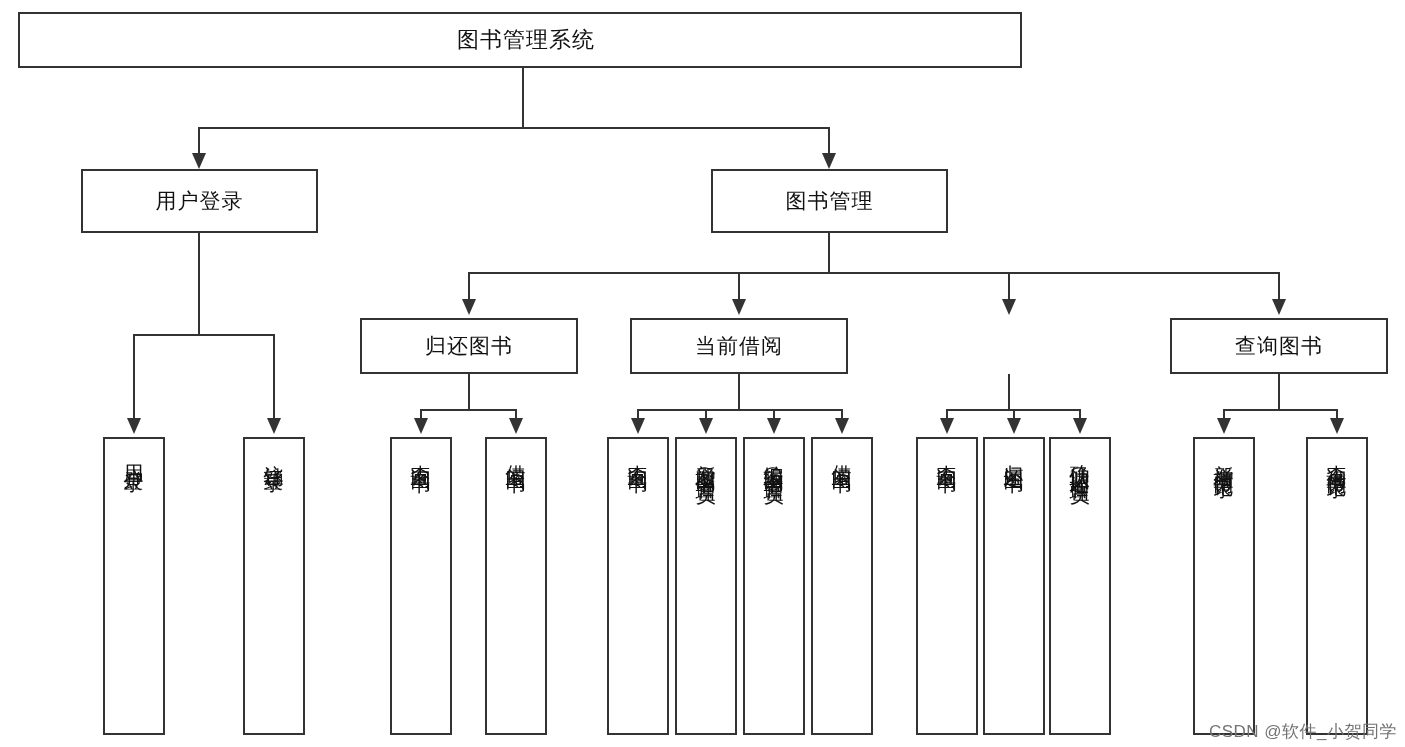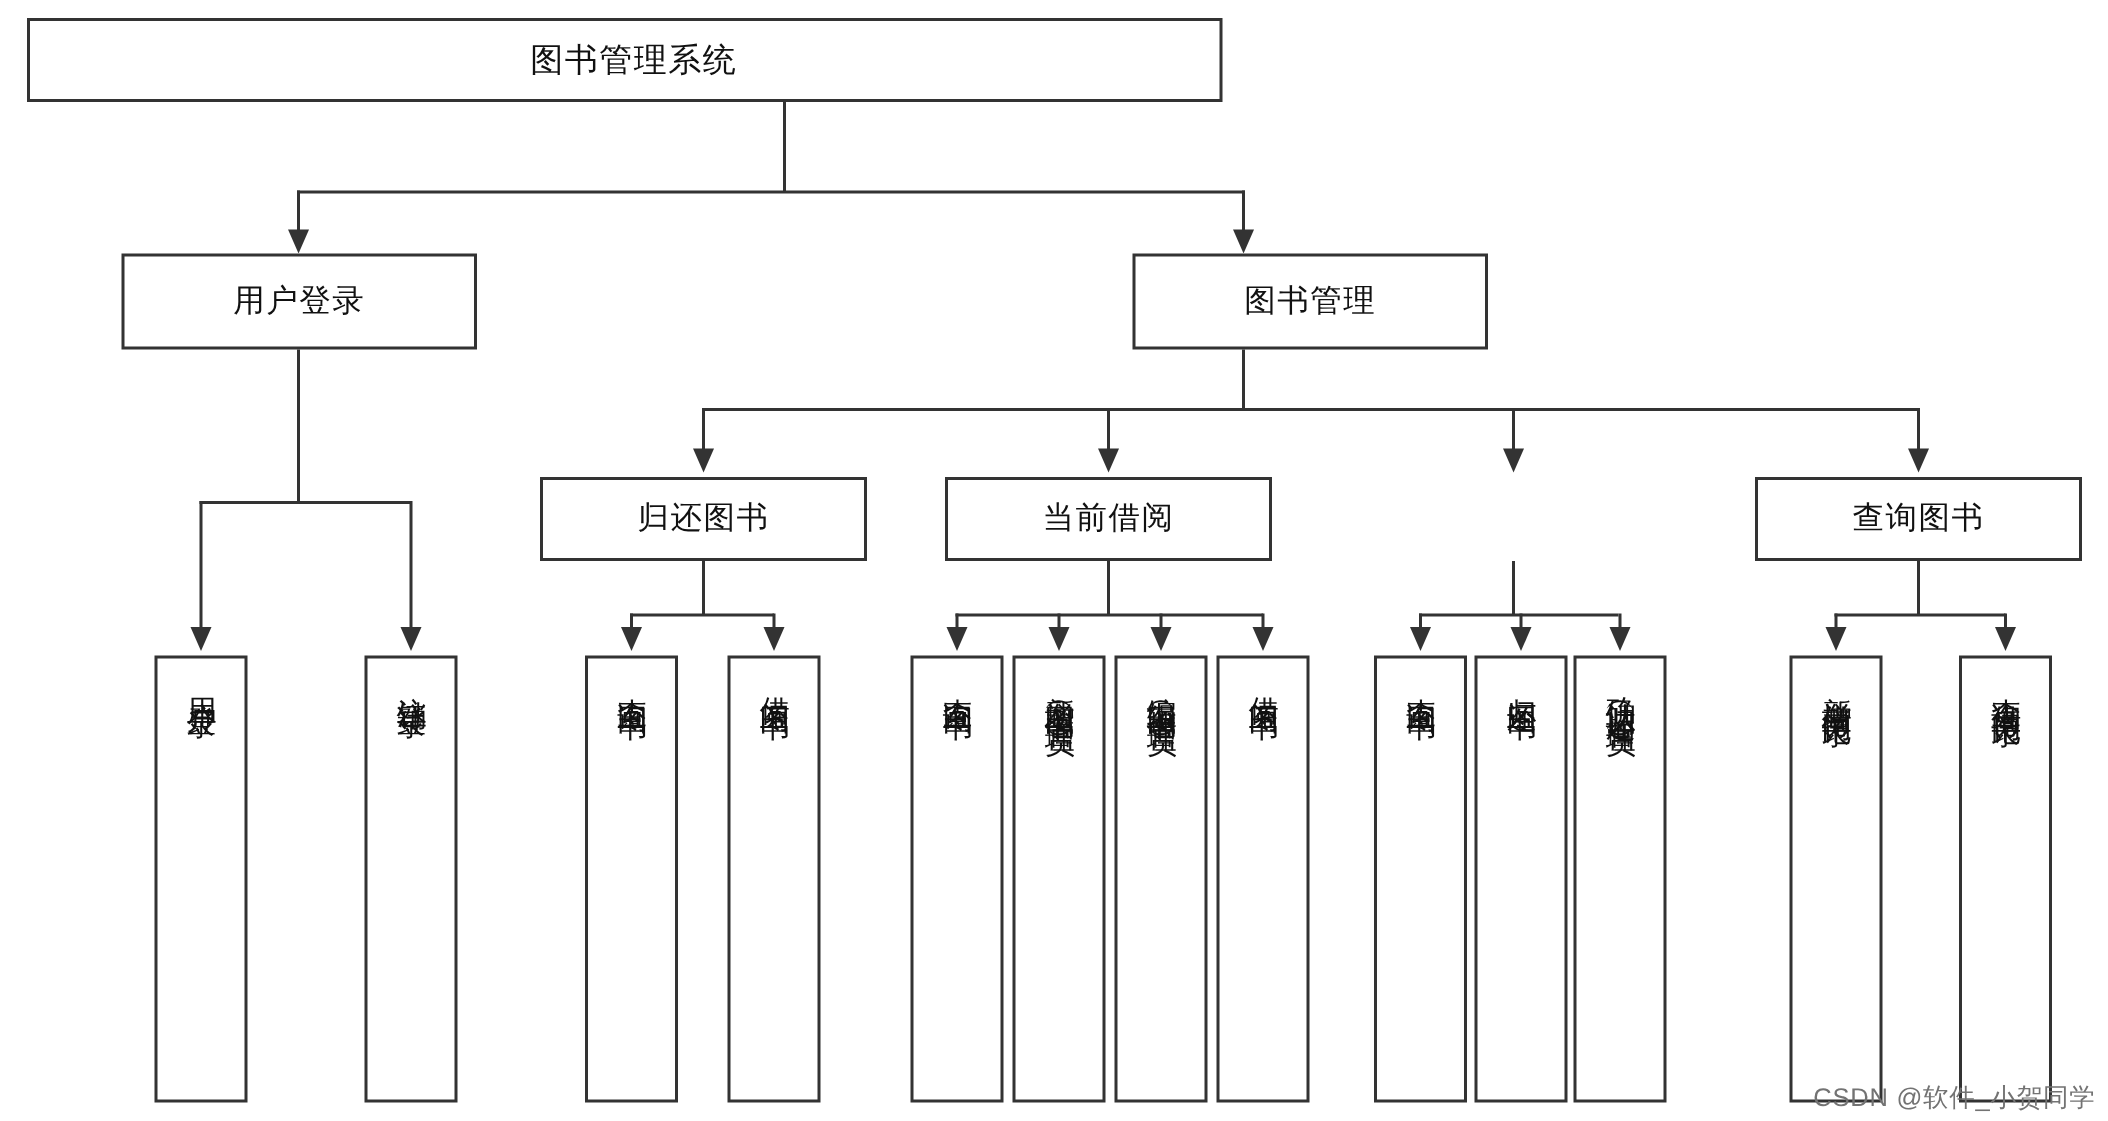--- a/index.html
+++ b/index.html
@@ -90,35 +90,35 @@
     letter-spacing: 0.5px;
     white-space: nowrap;
     user-select: none;
   }
 </style>
 </head>
 <body>
 
 <div id="diagram-root">
 
-  <div class="node root" style="left:18px; top:12px; width:797px; height:56px;padding-left:12px;">
+  <div class="node root" style="left:18px; top:12px; width:1004px; height:56px;padding-left:12px;">
     <span class="node-label">图书管理系统</span>
   </div>
 
   <div class="conn-v" style="left:522px; top:68px; height:60px;"></div>
   <div class="conn-h" style="left:198px; top:127px; width:632px;"></div>
   <div class="conn-v" style="left:198px; top:127px; height:30px;"></div>
   <div class="arrow" style="left:192px; top:153px;"></div>
   <div class="conn-v" style="left:828px; top:127px; height:30px;"></div>
   <div class="arrow" style="left:822px; top:153px;"></div>
 
   <div class="node lvl1" style="left:81px; top:169px; width:237px; height:64px;">
     <span class="node-label">用户登录</span>
   </div>
-  <div class="node lvl1" style="left:711px; top:169px; width:237px; height:64px;margin-left:44px;">
+  <div class="node lvl1" style="left:711px; top:169px; width:237px; height:64px;">
     <span class="node-label">图书管理</span>
   </div>
 
   <div class="conn-v" style="left:198px; top:233px; height:102px;"></div>
   <div class="conn-h" style="left:133px; top:334px; width:141px;"></div>
   <div class="conn-v" style="left:133px; top:334px; height:87px;"></div>
   <div class="arrow" style="left:127px; top:418px;"></div>
   <div class="conn-v" style="left:273px; top:334px; height:87px;"></div>
   <div class="arrow" style="left:267px; top:418px;"></div>
 

